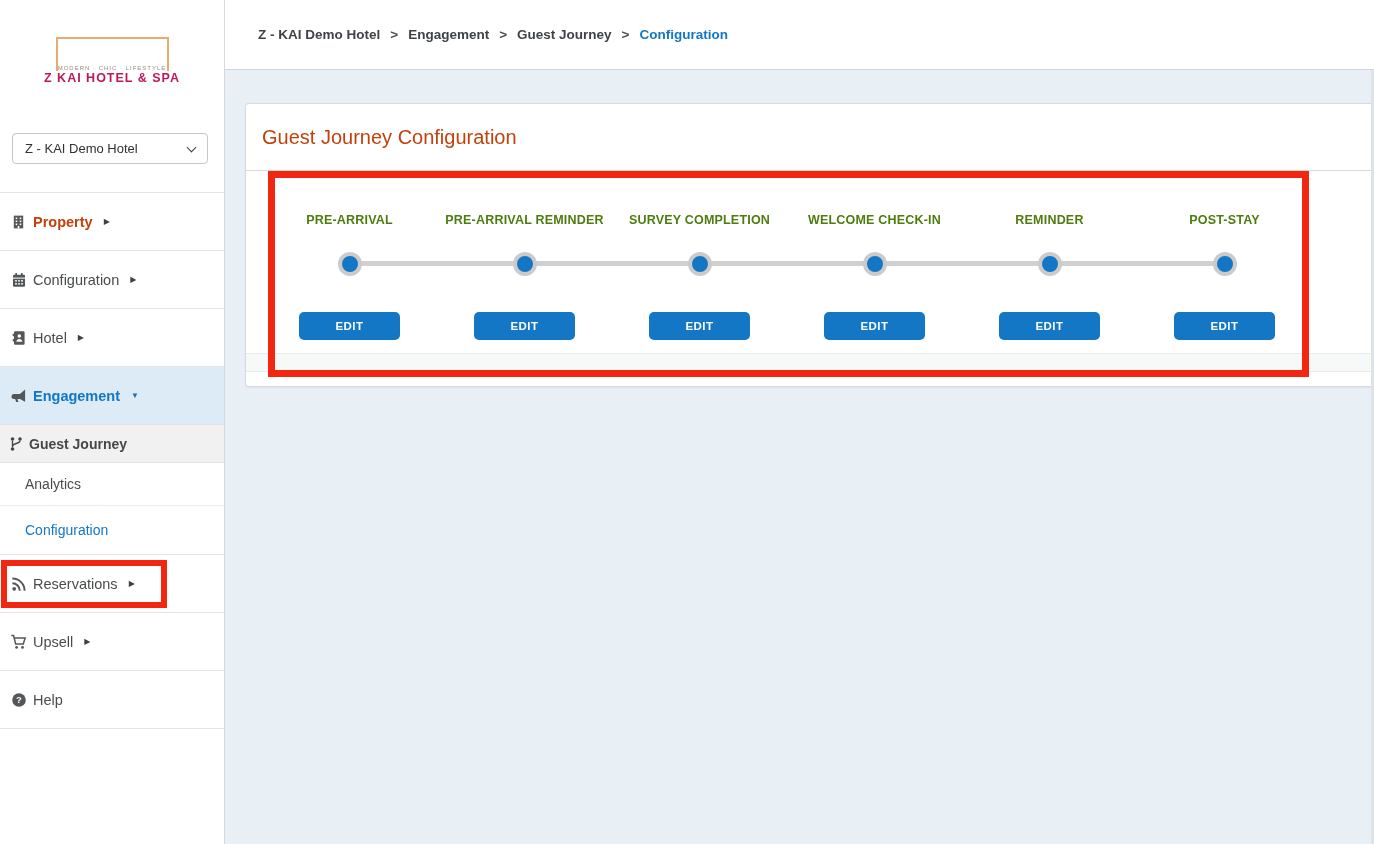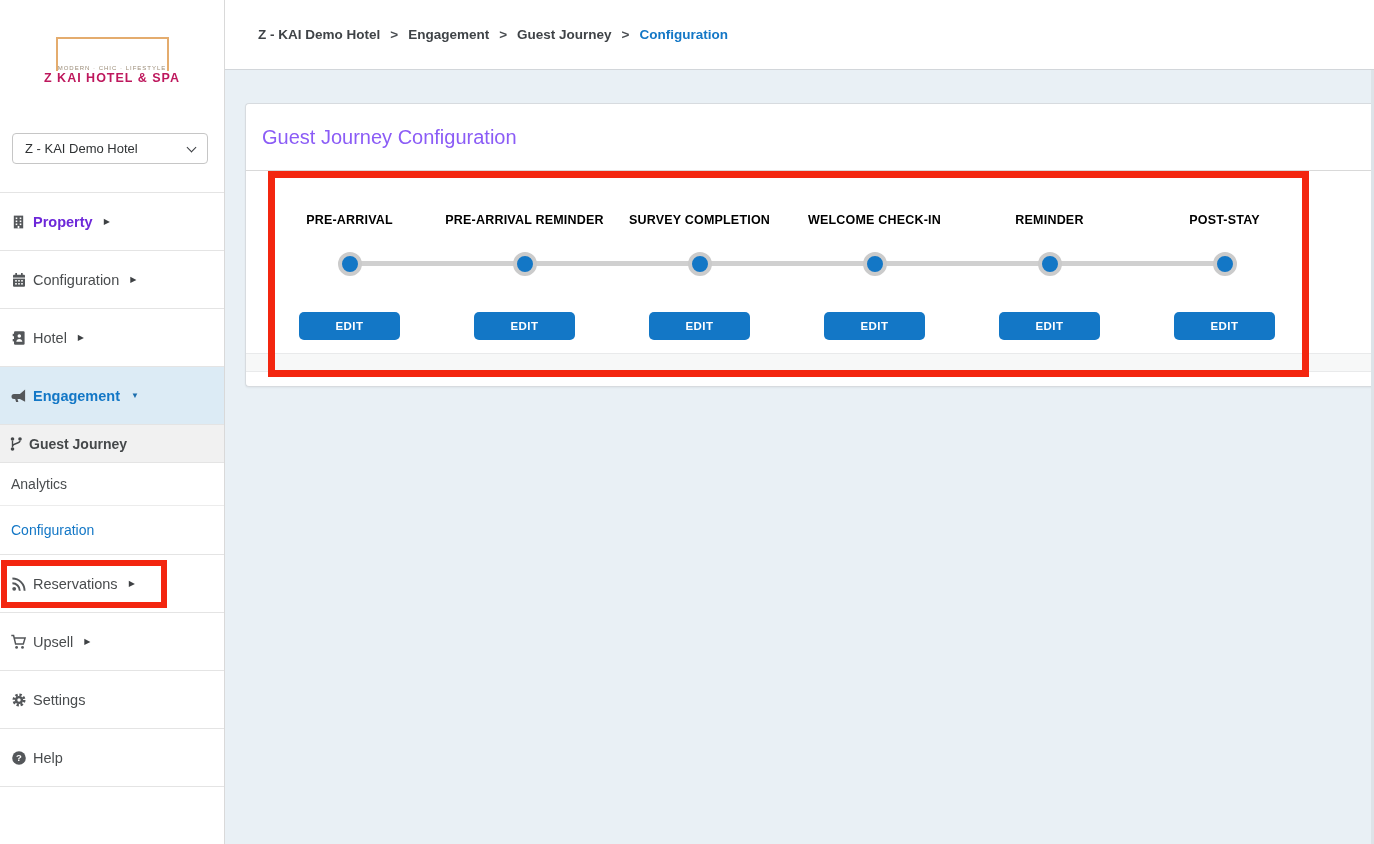--- a/index.html
+++ b/index.html
@@ -20,49 +20,49 @@
   .logo-sub { position:absolute; left:0; top:65px; width:100%; text-align:center; font-size:6px; letter-spacing:1px; color:#9b8c78; }
   .select { margin:0 12px; width:196px; height:31px; border:1px solid #c6c6c6; border-radius:4px; background:#fff;
     display:flex; align-items:center; padding:0 28px 0 12px; font-size:13px; color:#2f3234; position:relative; cursor:pointer; }
   .select .caret { position:absolute; right:12px; top:10px; width:7px; height:7px;
     border-right:1.6px solid #3a3d40; border-bottom:1.6px solid #3a3d40; transform:rotate(45deg); }
   .menu { margin-top:28px; border-top:1px solid #e4e4e4; }
   .mi { display:flex; align-items:center; height:58px; padding:0 10px; border-bottom:1px solid #e4e4e4;
     font-size:14.5px; color:#494c4e; cursor:pointer; background:#fff; }
   .mi .icon { width:17px; min-width:17px; margin-right:6px; display:flex; justify-content:center; align-items:center; }
   .mi .lbl { white-space:nowrap; }
-  .mi .lbl.blue { color:#6d28d9; font-weight:bold; }
+  .mi .lbl.blue { color:#c2410c; font-weight:bold; }
   .mi.active-parent { background:#dcebf5; }
   .mi.active-parent .lbl { color:#1377c6; font-weight:bold; }
   .mi.subhead { height:38px; background:#f1f1f1; font-weight:bold; font-size:14px; padding-left:7px; color:#45484a; }
   .mi.subhead .icon { margin-right:5px; }
-  .mi.sub { height:43px; font-size:14px; padding-left:11px; border-bottom:1px solid #ececec; }
+  .mi.sub { height:43px; font-size:14px; padding-left:25px; border-bottom:1px solid #ececec; }
   .mi.sub.cfg { height:49px; border-bottom:1px solid #e4e4e4; }
   .mi.sub.active .lbl { color:#1377c6; }
   .chev { margin-left:11px; font-size:8px; color:#3e4144; line-height:1; }
   .chev.down { color:#1c6eae; }
   svg.i { display:block; }
 
   
   .main { flex:1; display:flex; flex-direction:column; position:relative; min-width:0; }
   .topbar { height:70px; min-height:70px; background:#fff; border-bottom:1px solid #d2d6da;
     display:flex; align-items:center; padding-left:33px; }
   .breadcrumb { display:flex; align-items:center; font-size:13.5px; font-weight:bold; color:#3f4347; }
   .breadcrumb .sep { margin:0 10px; color:#4a4e52; }
   .breadcrumb .current { color:#1377c6; }
   .content { flex:1; background:#e9f0f5; padding:33px 0 0 20px; overflow:hidden; }
   .card { background:#fff; border:1px solid #d7dbdf; border-right:none; border-radius:4px 0 0 4px;
     margin-right:-2px; box-shadow:0 1px 2px rgba(0,0,0,0.05); }
   .card-header { height:67px; padding:0 16px; display:flex; align-items:center; border-bottom:1px solid #d9d9d9; }
-  .card-title { font-size:20px; font-weight:normal; color:#8b5cf6; margin:0; }
+  .card-title { font-size:20px; font-weight:normal; color:#c2410c; margin:0; }
   .card-body { height:182px; position:relative; padding:42px 0 0 16px; }
   .timeline { position:relative; width:1050px; display:flex; }
   .t-line { position:absolute; top:48px; left:87px; width:876px; height:5px; background:#d0d0d0; border-radius:3px; }
   .step { width:175px; display:flex; flex-direction:column; align-items:center; }
-  .step-label { font-size:12.5px; font-weight:bold; color:#000000; letter-spacing:0.2px; white-space:nowrap; height:15px; }
+  .step-label { font-size:12.5px; font-weight:bold; color:#4d7c0f; letter-spacing:0.2px; white-space:nowrap; height:15px; }
   .step-dot { margin-top:24px; width:24px; height:24px; border-radius:50%;
     background:#1377c6; border:4px solid #cbcbcb; z-index:1; }
   .edit-btn { margin-top:36px; width:101px; height:28px; background:#1377c6; color:#fff; border:none; border-radius:5px;
     font-family:inherit; font-size:11.5px; font-weight:bold; letter-spacing:0.5px; cursor:pointer; }
   .card-footer { height:19px; background:#f7f8f8; border-top:1px solid #e9eaeb; border-bottom:1px solid #e9eaeb; }
   .card-after { height:14px; border-radius:0 0 0 4px; }
 
   
   .anno { position:fixed; border:7px solid #f3260f; pointer-events:none; z-index:50; }
   .anno-timeline { left:268px; top:171px; width:1041px; height:206px; }
@@ -190,30 +190,20 @@
           <svg class="i" width="17" height="16" viewBox="0 0 16 16">
               <circle cx="6.1" cy="13.4" r="1.4" fill="#54575a"></circle>
               <circle cx="12" cy="13.4" r="1.4" fill="#54575a"></circle>
               <path d="M0.8 1.6h2.3l2 8.3h7.7l1.8-5.9H4.2" fill="none" stroke="#54575a" stroke-width="1.5"></path>
             </svg>
         </span>
         <span class="lbl">Upsell</span>
         <span class="chev">▶</span>
       </div>
 
-      <div class="mi">
-        <span class="icon">
-          <svg class="i" width="16" height="16" viewBox="0 0 16 16">
-              <circle cx="8" cy="8" r="5.2" fill="none" stroke="#54575a" stroke-width="2.6" stroke-dasharray="2.3 1.75"></circle>
-              <circle cx="8" cy="8" r="4.1" fill="#54575a"></circle>
-              <circle cx="8" cy="8" r="1.7" fill="#fff"></circle>
-            </svg>
-        </span>
-        <span class="lbl">Settings</span>
-      </div>
 
       <div class="mi">
         <span class="icon">
           <svg class="i" width="16" height="16" viewBox="0 0 16 16">
               <circle cx="8" cy="8" r="6.8" fill="#54575a"></circle>
               <text x="8" y="11.2" font-size="9.5" font-weight="bold" fill="#fff" text-anchor="middle">?</text>
             </svg>
         </span>
         <span class="lbl">Help</span>
       </div>

